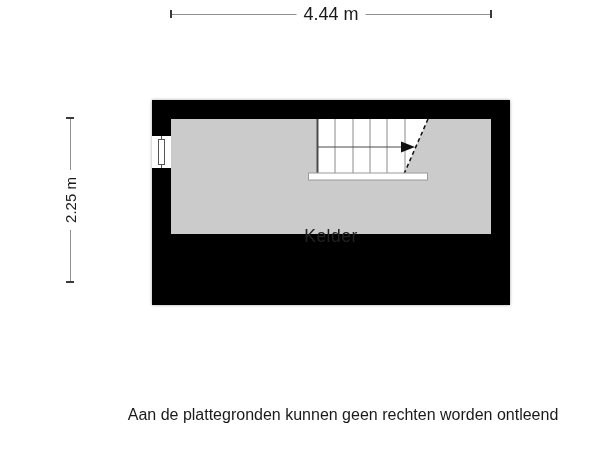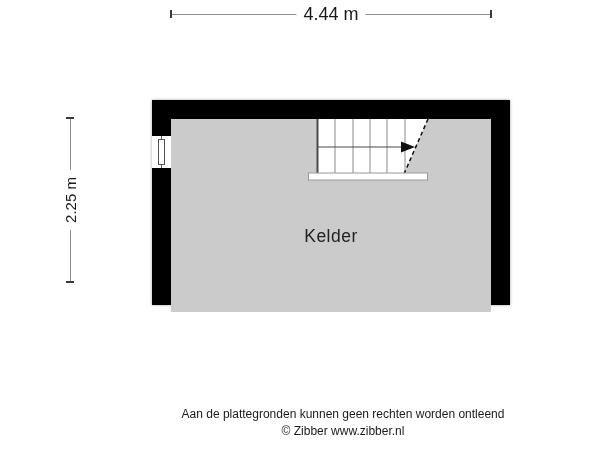--- a/index.html
+++ b/index.html
@@ -65,21 +65,21 @@
   .plan {
     position: absolute;
     left: 152px; top: 100px;
     width: 358px; height: 205px;
     background: var(--wall, #000);
     box-shadow: 0 0 3px rgba(0,0,0,0.35);
   }
   .floor {
     position: absolute;
     left: 19px; top: 19px;
-    width: 320px; height: 193px;
+    width: 320px; height: 115px;
     background: var(--floor, #cbcbcb);
   }
   .room-label {
     position: absolute;
     left: 50%; top: 117px;
     transform: translate(-50%, -50%);
     font-size: 17.5px;
     letter-spacing: 0.5px;
     color: #222;
     white-space: nowrap;
@@ -111,21 +111,21 @@
     position: absolute;
     left: 307px; top: 118px;
   }
 
   
   .footer {
     position: absolute;
     left: 343px; top: 406px;
     transform: translateX(-50%);
     text-align: center;
-    font-size: 12px;
+    font-size: 16px;
     line-height: 17px;
     color: var(--text, #1a1a1a);
     white-space: nowrap;
   }
 </style>
 </head>
 <body>
 
 <div id="canvas">
 
@@ -177,16 +177,15 @@
 
     <polygon points="94,23.5 94,34.5 108,29" fill="#111111"></polygon>
 
     <line x1="121" y1="1" x2="97" y2="56" stroke="#111111" stroke-width="1.5" stroke-dasharray="4 3"></line>
 
     <rect x="1.5" y="55" width="119" height="7" fill="#ffffff" stroke="#9a9a9a" stroke-width="1"></rect>
   </svg>
 
   <div class="footer">
     <div>Aan de plattegronden kunnen geen rechten worden ontleend</div>
-    <div>© Zibber www.zibber.nl</div>
   </div>
 
 </div>
 
 </body></html>

